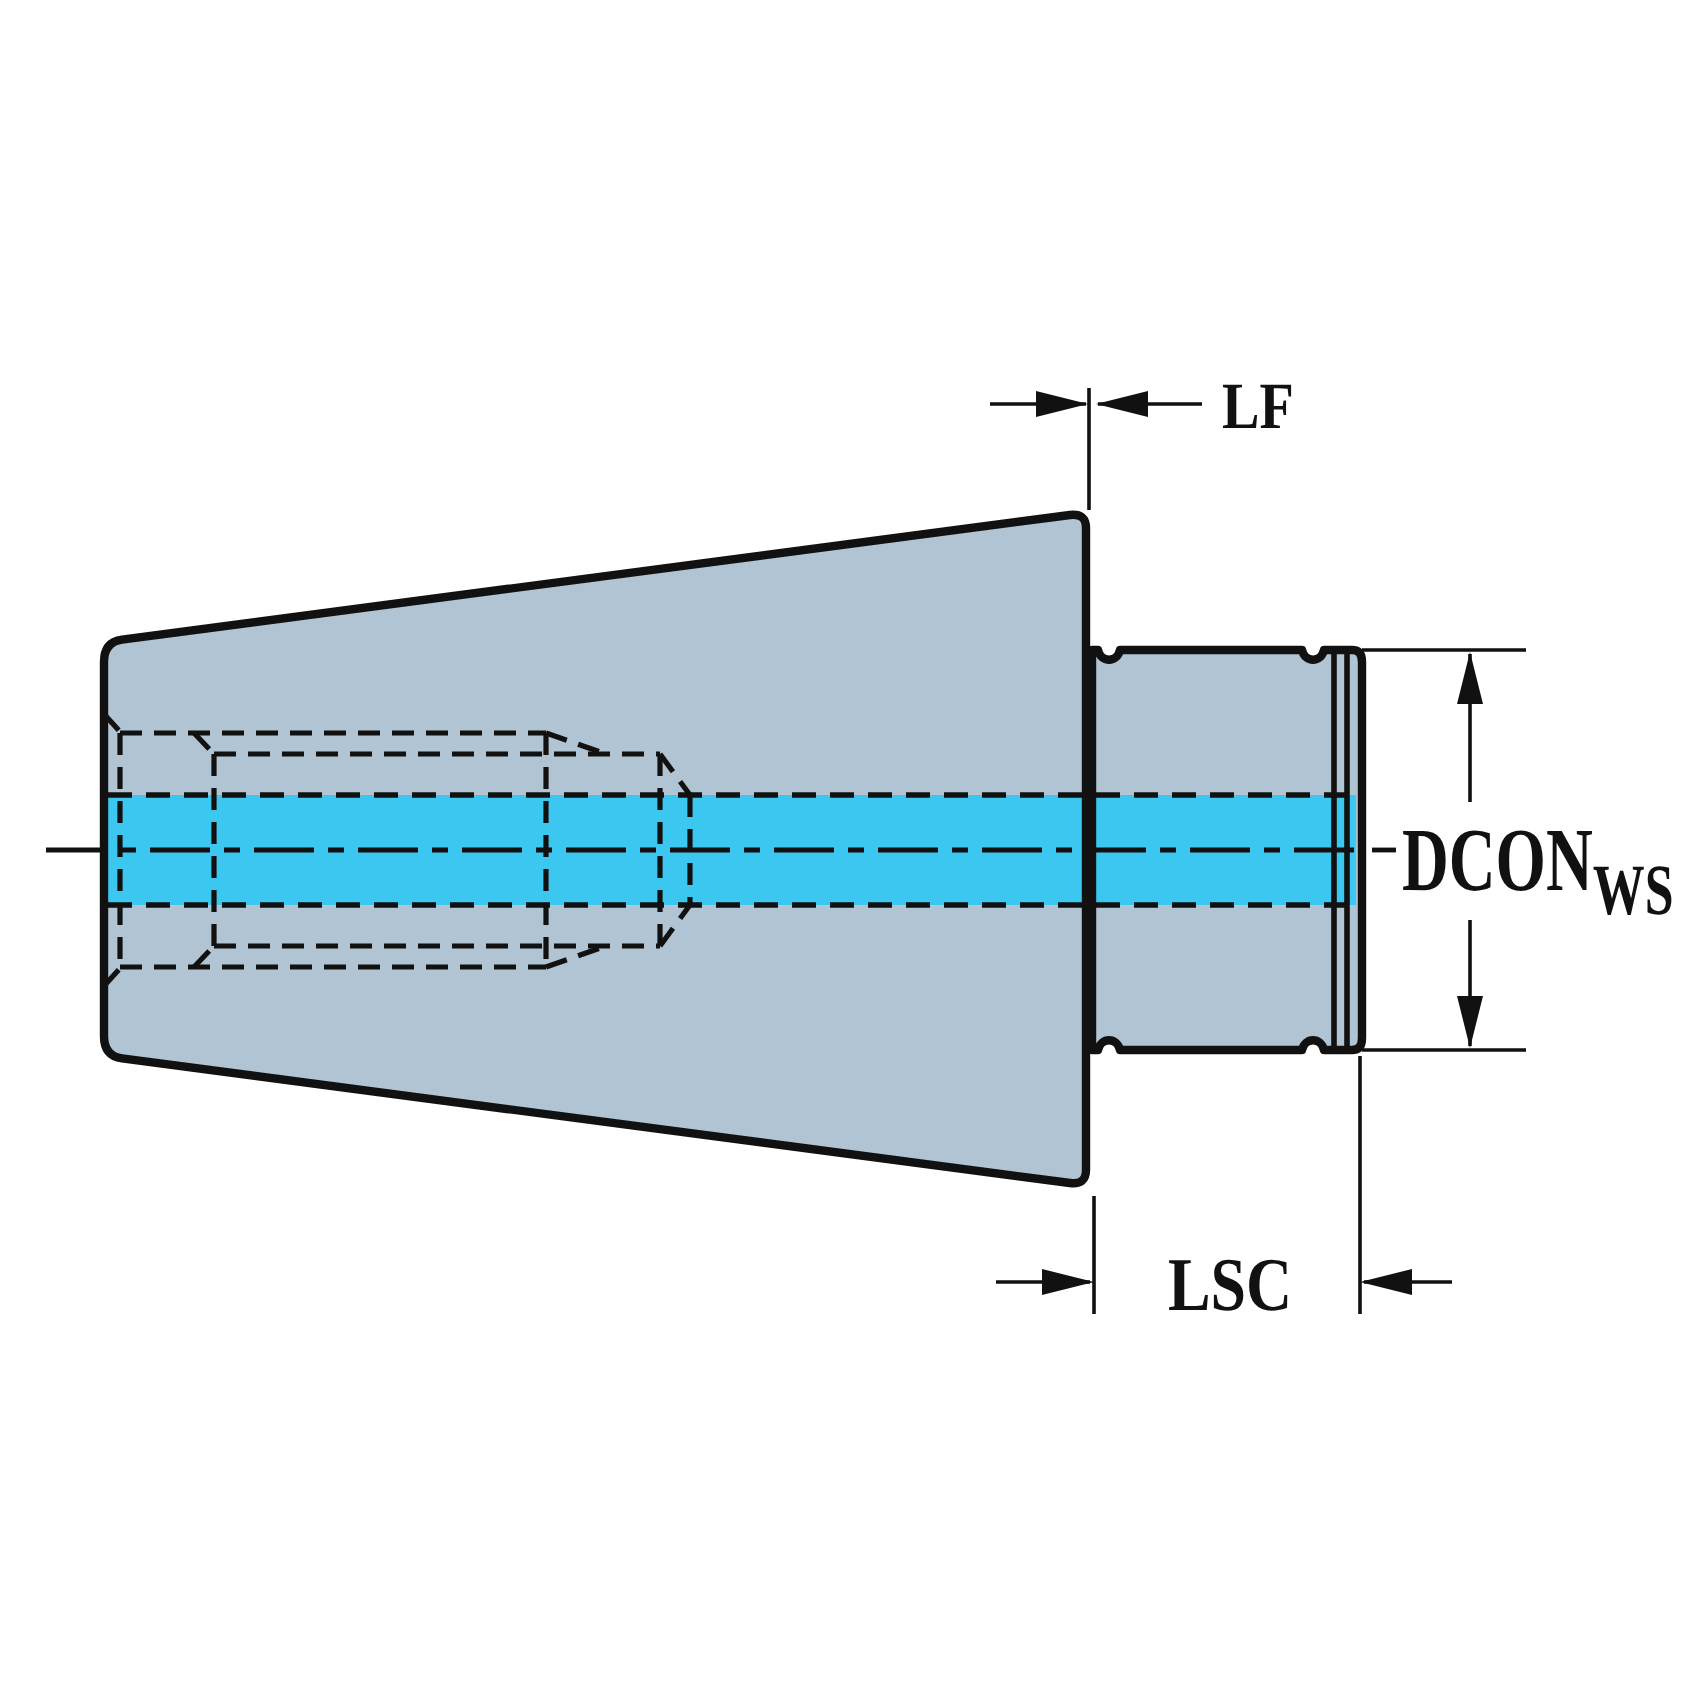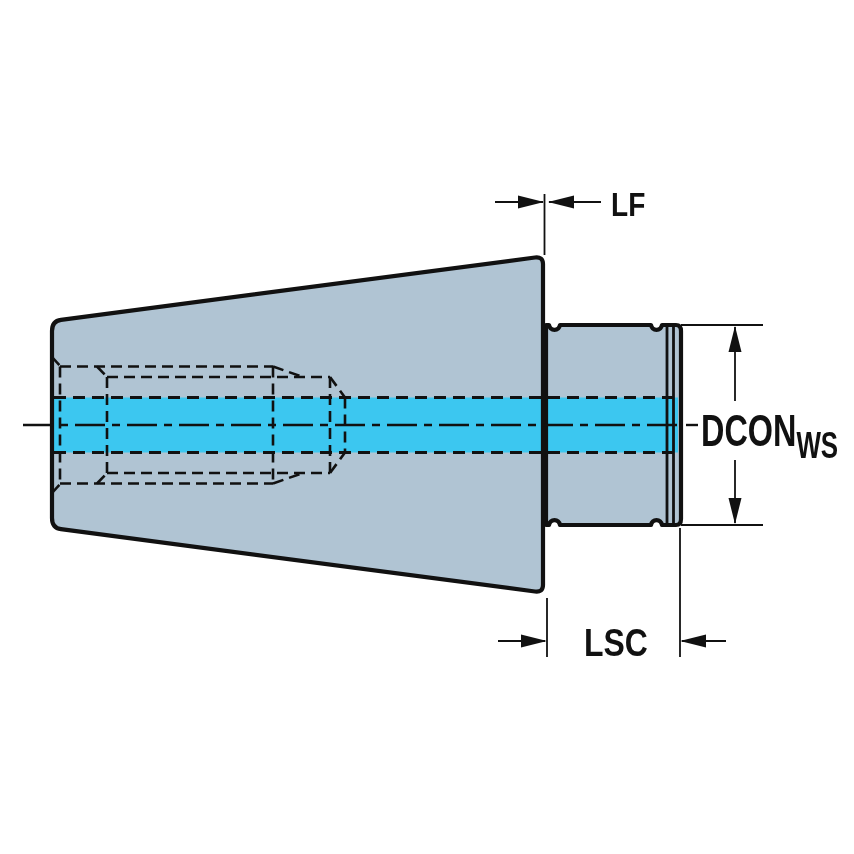--- a/index.html
+++ b/index.html
@@ -1,17 +1,17 @@
 <!DOCTYPE html>
 <html><head>
 <meta charset="utf-8">
 <style>
   html,body{margin:0;padding:0;background:#fff;}
   #canvas{position:relative;width:854px;height:820px;background:#fff;overflow:hidden;
-          font-family:Liberation Sans, sans-serif;}
+          font-family:Liberation Serif, serif;}
   #drawing{position:absolute;left:0;top:0;}
   .outline{fill:none;stroke:#111;stroke-width:4.2;stroke-linejoin:round;stroke-linecap:round;}
   .groove{fill:none;stroke:#111;stroke-width:2.8;stroke-linecap:round;}
   .hidden-line{fill:none;stroke:#111;stroke-width:2.6;stroke-dasharray:11 6;stroke-linecap:butt;}
   .bore-line{fill:none;stroke:#111;stroke-width:2.8;stroke-dasharray:12 7;}
   .centerline{fill:none;stroke:#111;stroke-width:2.4;stroke-dasharray:30 7 8 7;}
   .thin{fill:none;stroke:#111;stroke-width:1.8;}
   .arrow{fill:#111;stroke:none;}
   .dim-label{position:absolute;color:#111;font-weight:bold;line-height:1;white-space:nowrap;
              transform-origin:left top;}

